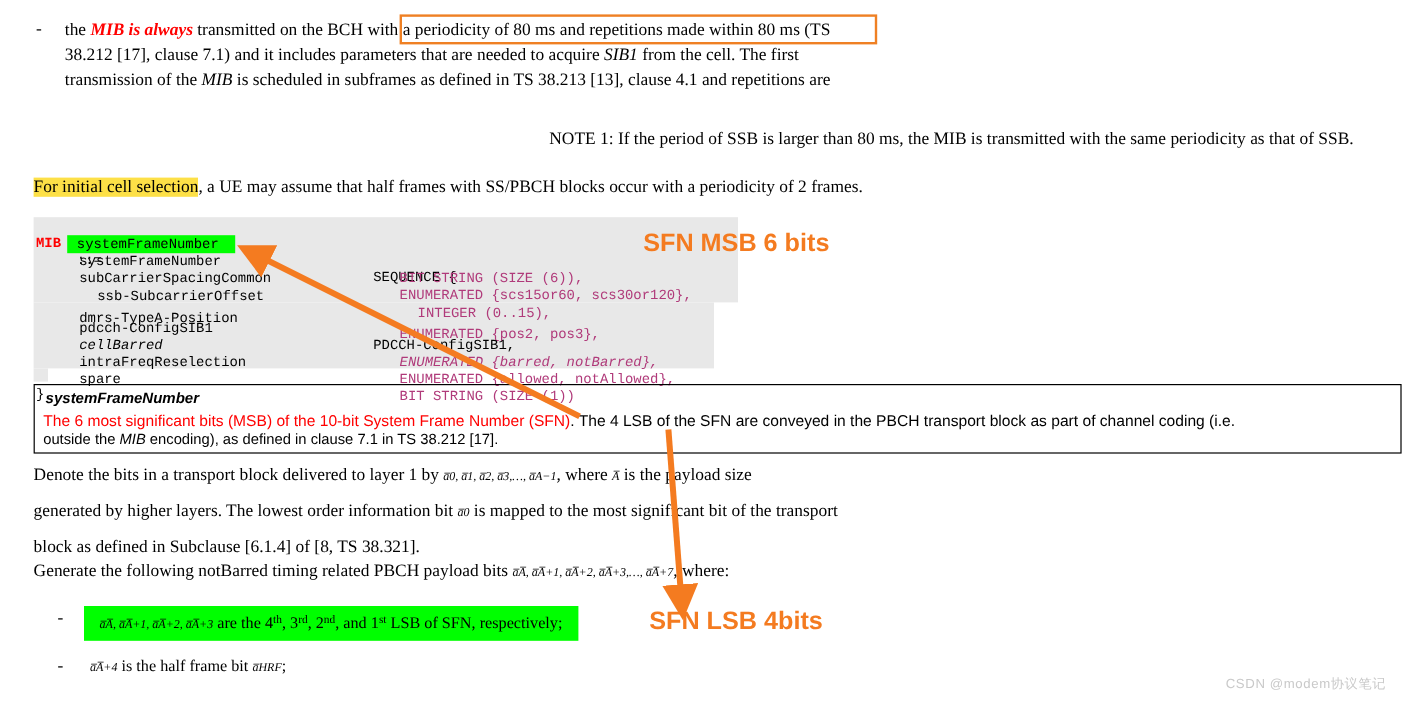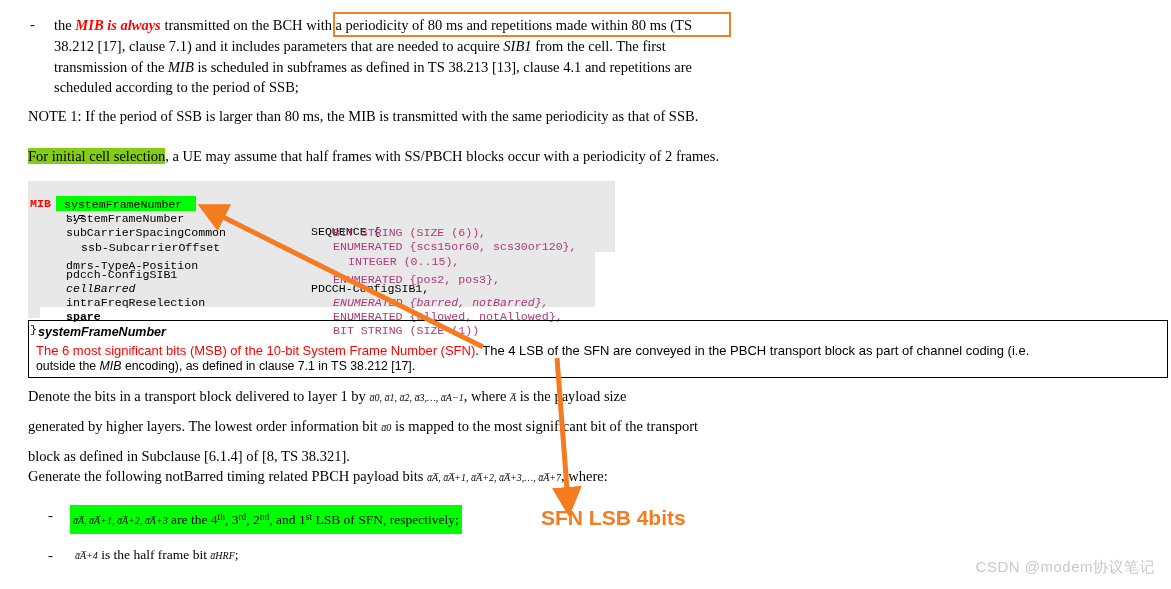--- a/index.html
+++ b/index.html
@@ -46,21 +46,21 @@
   .ital { font-style: italic; }
 
   
   .orange-box {
     position: absolute;
     border: 2px solid #ef8023;
     box-sizing: border-box;
     pointer-events: none;
   }
   .yellow-hl {
-    background: #84cc16;
+    background: #fde047;
   }
   .green-hl {
     background: #00ff00;
   }
 
   
   #code-block {
     position: absolute;
     left: 28px;
     top: 181px;
@@ -194,43 +194,42 @@
     font-size: 9.5px;
     vertical-align: 4px;
   }
 
   
   #watermark {
     position: absolute;
     right: 16px;
     bottom: 12px;
     font-family: "Liberation Sans", sans-serif;
-    font-size: 15px;
+    font-size: 11px;
     color: #c9c9c9;
     white-space: nowrap;
     letter-spacing: 0.5px;
   }
 </style>
 </head>
 <body>
 
 <div id="page">
 
   <div class="bullet-dash" style="left:30px; top:16px;">-</div>
 
   <div class="para" style="left:54px; top:15px; width:1100px;">
     <span>the </span><span class="red-bold-italic">MIB is always</span><span> transmitted on the BCH with </span><span>a periodicity of 80 ms and repetitions made within 80 ms</span><span> (TS</span><br>
     <span>38.212 [17], clause 7.1) and it includes parameters that are needed to acquire </span><span class="ital">SIB1</span><span> from the cell. The first</span><br>
     <span>transmission of the </span><span class="ital">MIB</span><span> is scheduled in subframes as defined in TS 38.213 [13], clause 4.1 and repetitions are</span><br>
-    <span>scheduled according to the period of SSB;</span>
   </div>
 
   <div class="orange-box" style="left:333px; top:12px; width:398px; height:25px;"></div>
 
-  <div class="para" style="left:28px; top:106px; width:1100px;">NOTE 1:  If the period of SSB is larger than 80 ms, the MIB is transmitted with the same periodicity as that of SSB.</div>
+  <div class="para" style="left:28px; top:106px; width:1100px;text-align:right;">NOTE 1:  If the period of SSB is larger than 80 ms, the MIB is transmitted with the same periodicity as that of SSB.</div>
 
   <div class="para" style="left:28px; top:146px; width:1100px;">
     <span class="yellow-hl">For initial cell selection</span><span>, a UE may assume that half frames with SS/PBCH blocks occur with a periodicity of 2 frames.</span>
   </div>
 
   <div id="code-block">
     <div id="code-bg-top"></div>
     <div id="code-bg-bottom"></div>
     <div id="code-bg-tail"></div>
 
@@ -262,21 +261,21 @@
     </div>
     <div class="code-row" style="top:87px;font-style:italic;">
       <span class="code-name c-black" style="left:38px;">cellBarred</span>
       <span class="code-type c-purple">ENUMERATED {barred, notBarred},</span>
     </div>
     <div class="code-row" style="top:101px;">
       <span class="code-name c-black" style="left:38px;">intraFreqReselection</span>
       <span class="code-type c-purple">ENUMERATED {allowed, notAllowed},</span>
     </div>
     <div class="code-row" style="top:115px;">
-      <span class="code-name c-black" style="left:38px;font-weight:bold;">spare</span>
+      <span class="code-name c-black" style="left:38px;">spare</span>
       <span class="code-type c-purple">BIT STRING (SIZE (1))</span>
     </div>
     <div class="code-row" style="top:128px;">
       <span class="code-name c-black" style="left:2px;">}</span>
     </div>
   </div>
 
   <div id="sfn-hl"></div>
   <div style="position:absolute; left:64px; top:198px; font-family:'Liberation Mono',monospace;
               font-size:11.6px; line-height:14px; color:#000; white-space:pre;">systemFrameNumber</div>
@@ -294,29 +293,30 @@
     <span>Denote the bits in a transport block delivered to layer 1 by </span><span class="mth">a̅0, a̅1, a̅2, a̅3,…, a̅A−1</span><span>, where </span><span class="mth">A̅</span><span> is the payload size</span><br>
     <span>generated by higher layers. The lowest order information bit </span><span class="mth">a̅0</span><span> is mapped to the most significant bit of the transport</span><br>
     <span>block as defined in Subclause [6.1.4] of [8, TS 38.321].</span>
   </div>
 
   <div class="para" style="left:28px; top:466px; width:900px;">
     <span>Generate the following notBarred timing related PBCH payload bits </span><span class="mth">a̅A̅, a̅A̅+1, a̅A̅+2, a̅A̅+3,…, a̅A̅+7</span><span>, where:</span>
   </div>
 
   <div class="bullet-dash" style="left:48px; top:507px;">-</div>
-  <div class="para green-hl" style="left:70px; top:505px; padding:2px 3px; white-space:nowrap; font-size:13.5px;">
+  <div class="para green-hl" style="left:70px; top:505px; padding:2px 13px; white-space:nowrap; font-size:13.5px;">
     <span class="mth">a̅A̅, a̅A̅+1, a̅A̅+2, a̅A̅+3</span><span> are the 4</span><span class="sup">th</span><span>, 3</span><span class="sup">rd</span><span>, 2</span><span class="sup">nd</span><span>, and 1</span><span class="sup">st</span><span> LSB of SFN, respectively;</span>
   </div>
 
   <div class="bullet-dash" style="left:48px; top:547px;">-</div>
   <div class="para" style="left:75px; top:545px; white-space:nowrap; font-size:13.5px;">
     <span class="mth">a̅A̅+4</span><span> is the half frame bit </span><span class="mth">a̅HRF</span><span>;</span>
   </div>
 
+  <div class="annot" id="annot-msb">SFN MSB 6 bits</div>
   <div class="annot" id="annot-lsb">SFN LSB 4bits</div>
 
   <svg id="arrows" viewBox="0 0 1171 589" xmlns="http://www.w3.org/2000/svg">
     <defs>
       <marker id="ah" markerWidth="6" markerHeight="6" refX="3" refY="3" orient="auto">
         <path d="M0,0 L6,3 L0,6 z" fill="#f47b20"></path>
       </marker>
     </defs>
 
     <line x1="483" y1="347" x2="211" y2="211" stroke="#f47b20" stroke-width="5" marker-end="url(#ah)"></line>

